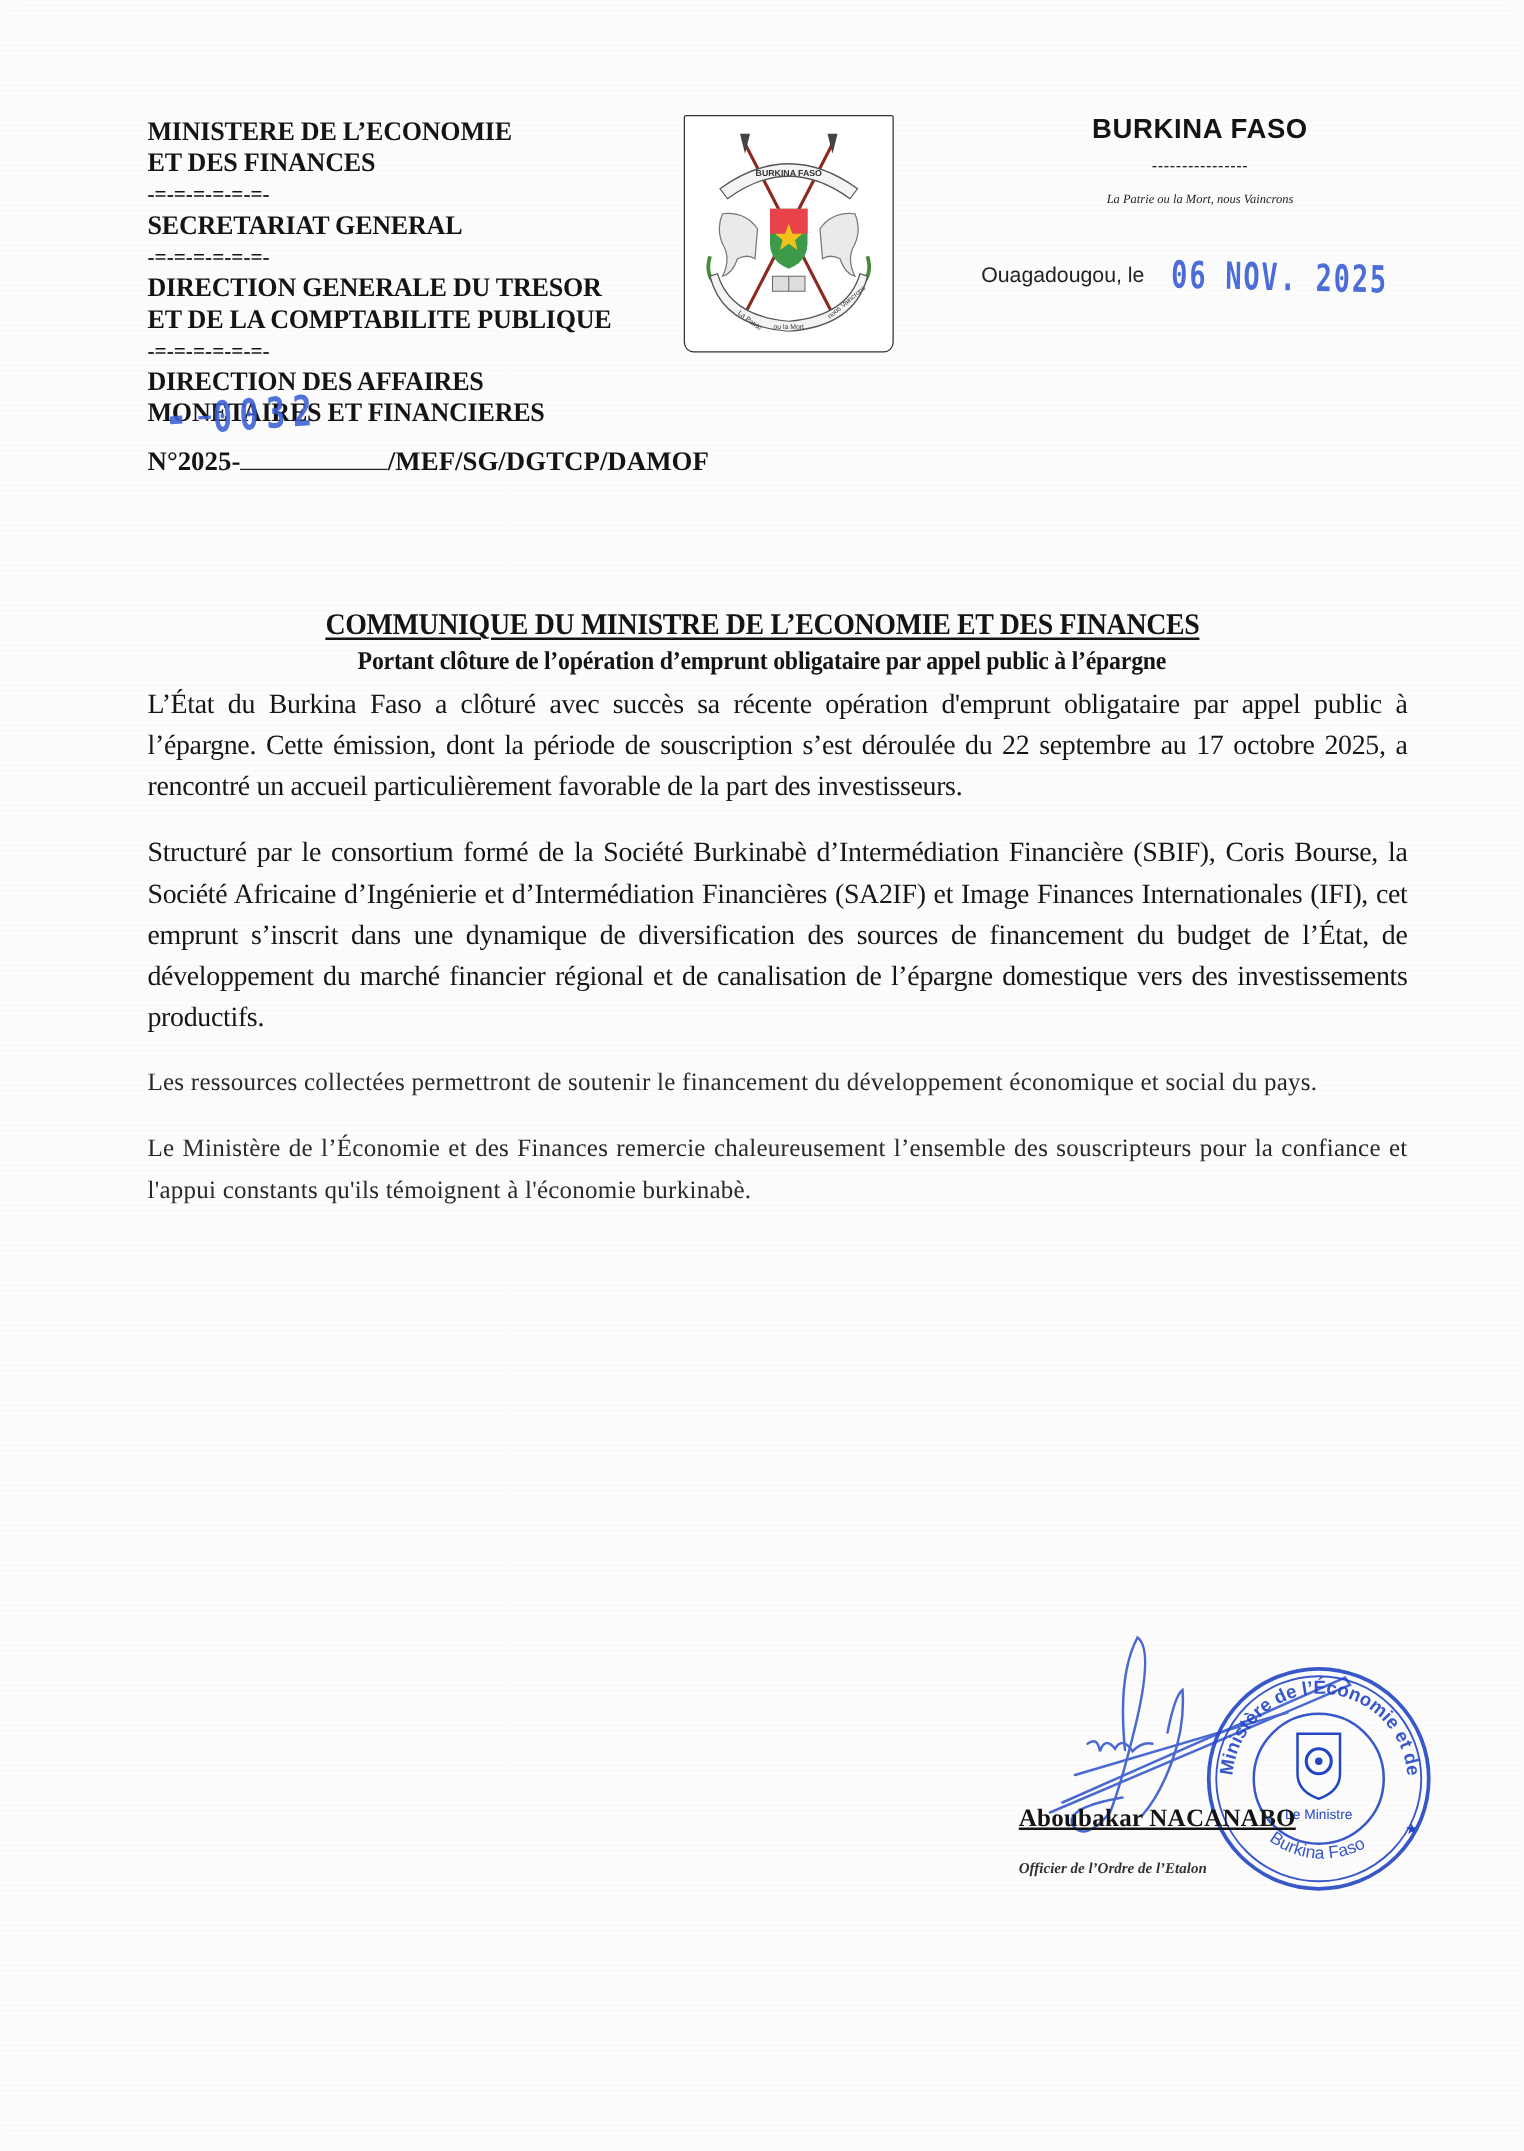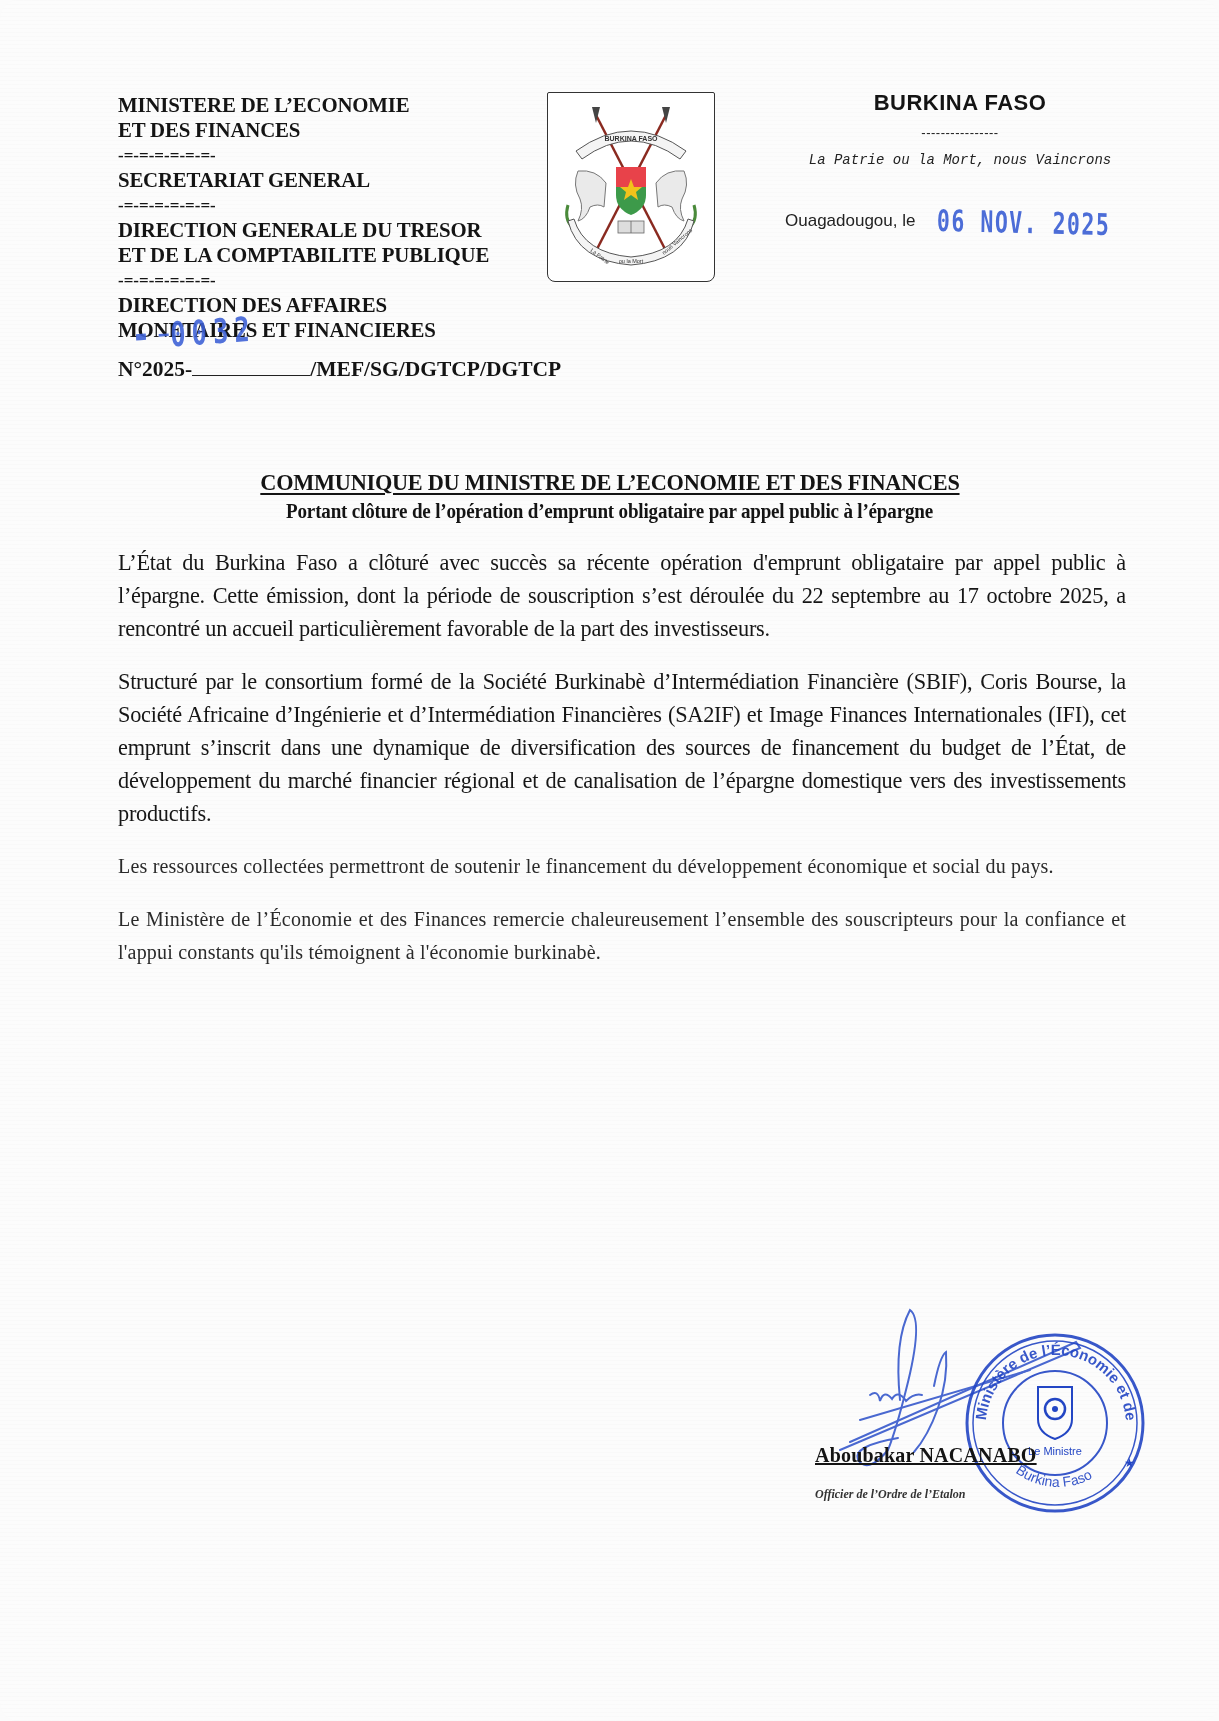--- a/index.html
+++ b/index.html
@@ -46,38 +46,38 @@
     .crest svg { width: 100%; height: 100%; }
 
     
     .right-header { position: absolute; left: 780px; top: 88px; width: 360px; text-align: center; }
     .country {
       font-family: "Liberation Sans", "DejaVu Sans", sans-serif; font-weight: bold;
       font-size: 22px; letter-spacing: 0.5px; line-height: 30px;
     }
     .country-sep { font-family: "Liberation Sans", sans-serif; font-size: 13px; letter-spacing: 0.5px; line-height: 18px; margin-top: 6px; }
     .motto {
-      font-family: Liberation Mono, monospace; font-style: italic;
-      font-size: 14px; line-height: 22px; margin-top: 7px; color: #222;
+      font-family: Liberation Serif, serif; font-style: italic;
+      font-size: 10px; line-height: 22px; margin-top: 7px; color: #222;
     }
     .place-date { position: absolute; left: 785px; top: 203px; white-space: nowrap; }
     .place {
       font-family: "Liberation Sans", "DejaVu Sans", sans-serif; font-size: 17px; color: #222;
       vertical-align: middle;
     }
     .date-stamp {
       display: inline-block; margin-left: 18px;
       font-family: "DejaVu Sans Mono", "Liberation Mono", monospace;
       font-size: 30px; color: #3a5ed4; font-weight: bold;
       transform: scaleX(0.72) rotate(1deg); transform-origin: left center;
       letter-spacing: 2px; vertical-align: middle; opacity: 0.9;
     }
 
     
-    .title-block { position: absolute; left: 0; right: 0; top: 468px; text-align: center; }
+    .title-block { position: absolute; left: 0; right: 0; top: 486px; text-align: center; }
     .doc-title {
       display: inline-block; font-weight: bold; font-size: 24px; line-height: 28px;
       text-decoration: underline; text-decoration-thickness: 2px; text-underline-offset: 3px;
       letter-spacing: -0.3px; transform: scaleX(0.93);
     }
     .doc-subtitle {
       display: block; font-weight: bold; font-size: 20.5px; line-height: 26px; margin-top: 2px;
       transform: scaleX(0.93); letter-spacing: -0.2px;
     }
 
@@ -110,21 +110,21 @@
     <div class="lh-sep">-=-=-=-=-=-=-</div>
     <div class="lh-line">SECRETARIAT GENERAL</div>
     <div class="lh-sep">-=-=-=-=-=-=-</div>
     <div class="lh-line">DIRECTION GENERALE DU TRESOR</div>
     <div class="lh-line">ET DE LA COMPTABILITE PUBLIQUE</div>
     <div class="lh-sep">-=-=-=-=-=-=-</div>
     <div class="lh-line">DIRECTION DES AFFAIRES</div>
     <div class="lh-line">MONETAIRES ET FINANCIERES</div>
     <div class="ref-row">
       <span class="ref-stamp"><span class="dash">▬ ‒</span><span>0032</span></span>
-      <span>N°2025-</span><span class="ref-blank"></span><span>/MEF/SG/DGTCP/DGTCP</span>
+      <span>N°2025-</span><span class="ref-blank"></span><span>/MEF/SG/DGTCP/DAMOF</span>
     </div>
   </div>
 
   <div class="crest">
     <svg viewBox="0 0 166 188" xmlns="http://www.w3.org/2000/svg">
 
       <line x1="48" y1="22" x2="118" y2="158" stroke="#8a2a20" stroke-width="2.5"></line>
       <line x1="118" y1="22" x2="48" y2="158" stroke="#8a2a20" stroke-width="2.5"></line>
       <polygon points="44,14 52,14 48,30" fill="#444"></polygon>
       <polygon points="114,14 122,14 118,30" fill="#444"></polygon>

